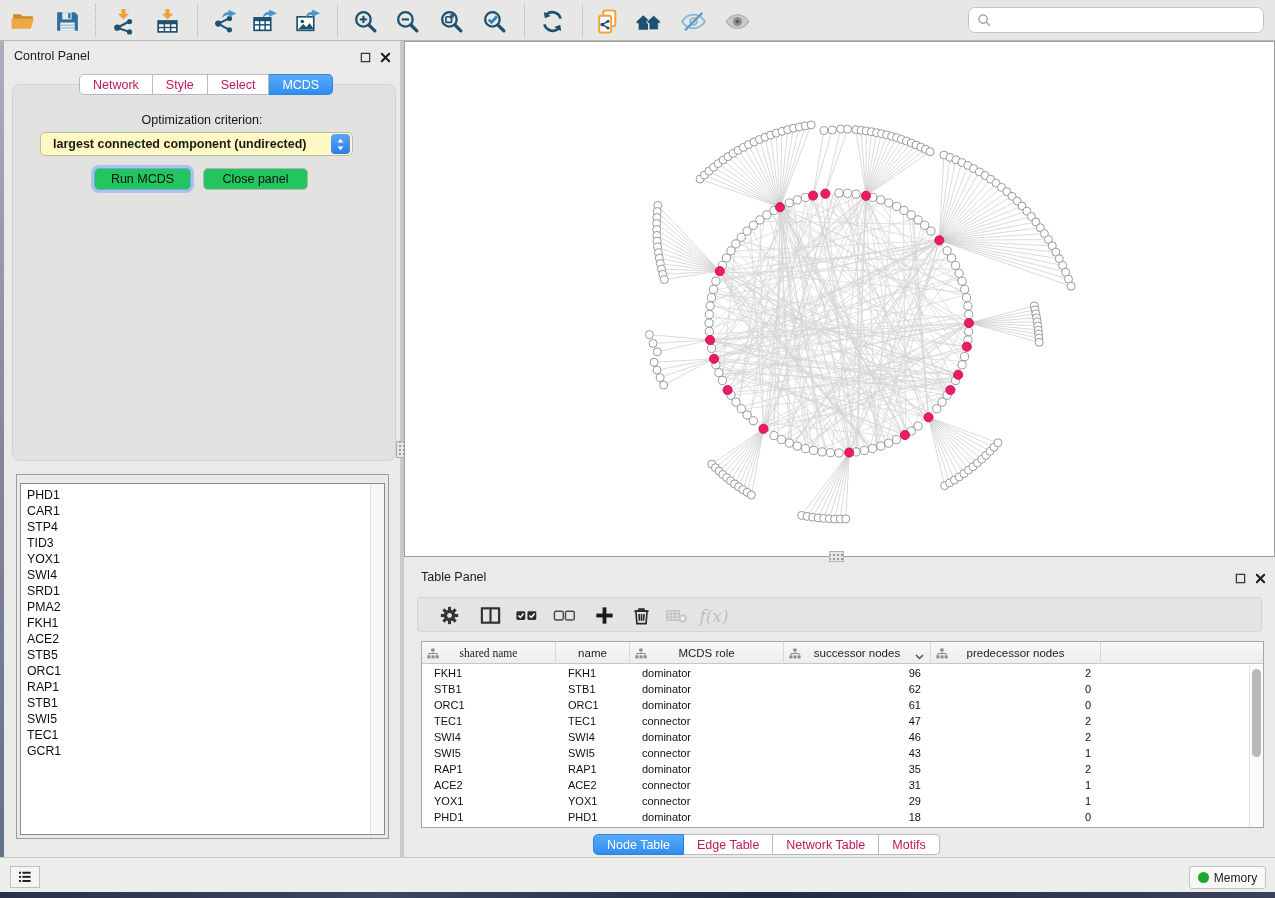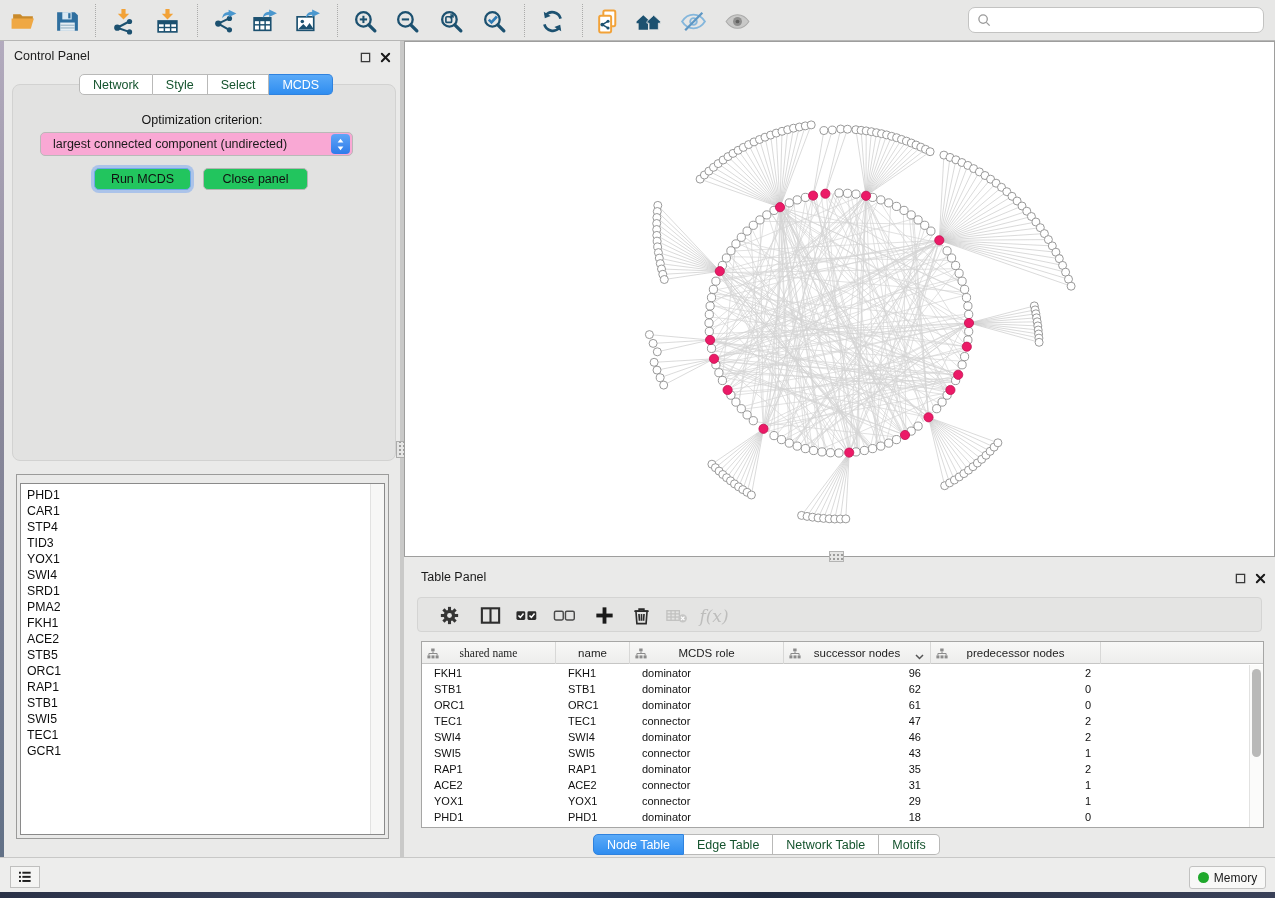--- a/index.html
+++ b/index.html
@@ -19,26 +19,26 @@
   .left-strip { position:absolute; left:0; top:41px; width:4px; height:851px; background:linear-gradient(#B3ABbe,#8d8a9c 40%,#5f6f85); }
   .bottom-strip { position:absolute; left:0; top:892px; width:1275px; height:6px; background:linear-gradient(90deg,#2a3147,#3c4660 30%,#222c42 60%,#3a4158); }
 
   
   .control-panel { position:absolute; left:4px; top:41px; width:396px; height:816px; background:#EAEAE9; }
   .panel-title { position:absolute; left:10px; top:8px; font-size:12.5px; color:#1c1c1c; }
   .win-btn { position:absolute; top:9px; width:14px; height:14px; display:flex; align-items:center; justify-content:center; cursor:pointer; }
   .win-btn svg { width:11px; height:11px; }
   .cp-card { position:absolute; left:8px; top:43px; width:384px; height:377px; background:#E2E2E1; border:1px solid #D2D2D1; border-radius:8px; }
   .seg-bar { position:absolute; display:flex; height:21px; z-index:3; }
-  .seg-tab { height:21px; line-height:20px; padding:0 13px; font-size:12.5px; background:#fff; border:1px solid #B9B9B8; border-left:none; color:#14532d; cursor:pointer; white-space:nowrap; }
+  .seg-tab { height:21px; line-height:20px; padding:0 13px; font-size:12.5px; background:#fff; border:1px solid #B9B9B8; border-left:none; color:#be185d; cursor:pointer; white-space:nowrap; }
   .seg-tab:first-child { border-left:1px solid #B9B9B8; border-radius:5px 0 0 5px; }
   .seg-tab:last-child { border-radius:0 5px 5px 0; }
   .seg-tab.sel { background:linear-gradient(#5AAAF8,#2F8DF0); color:#fff; border-color:#2F82DE; }
   .crit-label { position:absolute; left:0; top:72px; width:100%; text-align:center; font-size:12.5px; color:#141414; }
-  .cp-select { position:absolute; left:36px; top:91px; width:313px; height:24px; background:#f9a8d4; border:1px solid #B9B9B8; border-radius:5px; display:flex; align-items:center; cursor:pointer; }
+  .cp-select { position:absolute; left:36px; top:91px; width:313px; height:24px; background:#fef9c3; border:1px solid #B9B9B8; border-radius:5px; display:flex; align-items:center; cursor:pointer;font-weight:bold; }
   .cp-select .val { flex:1; font-size:12.5px; padding-left:12px; white-space:nowrap; overflow:hidden; }
   .cp-select .stepper { width:19px; height:20px; margin-right:2px; border-radius:4px; background:linear-gradient(#5FA5F7,#2E7BEA); display:flex; align-items:center; justify-content:center; }
   .cp-select .stepper svg { width:9px; height:15px; }
   .cp-btn { position:absolute; height:22px; background:#22c55e; border:1px solid #B5B5B4; border-radius:5px; font-size:12.5px; font-family:"Liberation Sans",sans-serif; cursor:pointer; color:#111; }
   .cp-btn.focusring { border:1px solid #6FA8E8; box-shadow:0 0 0 3px rgba(125,170,240,.55); }
   .mcds-fieldset { position:absolute; left:12px; top:433px; width:373px; height:365px; border:1px solid #9B9B9A; }
   .mcds-legend { position:absolute; left:8px; top:-8px; background:#EAEAE9; padding:0 4px; font-size:12.5px; color:#14532d;margin-top:21px; }
   .mcds-list { position:absolute; left:3px; top:8px; right:3px; bottom:3px; background:#fff; border:1px solid #8A8A8A; overflow:hidden; }
   .mcds-items { position:absolute; left:0; top:3px; right:15px; }
   .mcds-item { height:16px; line-height:16px; font-size:12.3px; padding-left:6px; color:#0d0d0d; }

